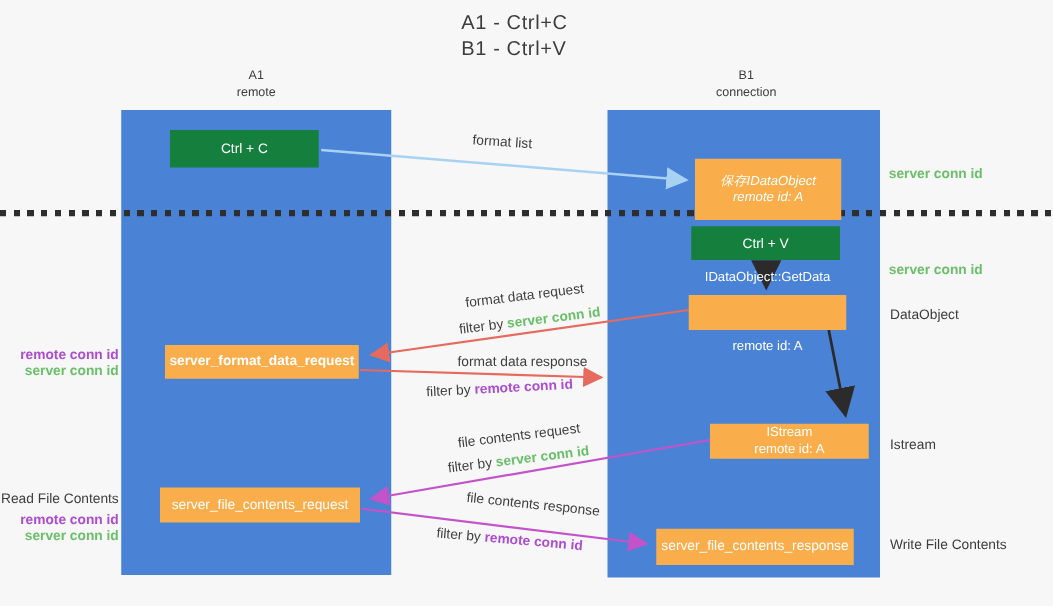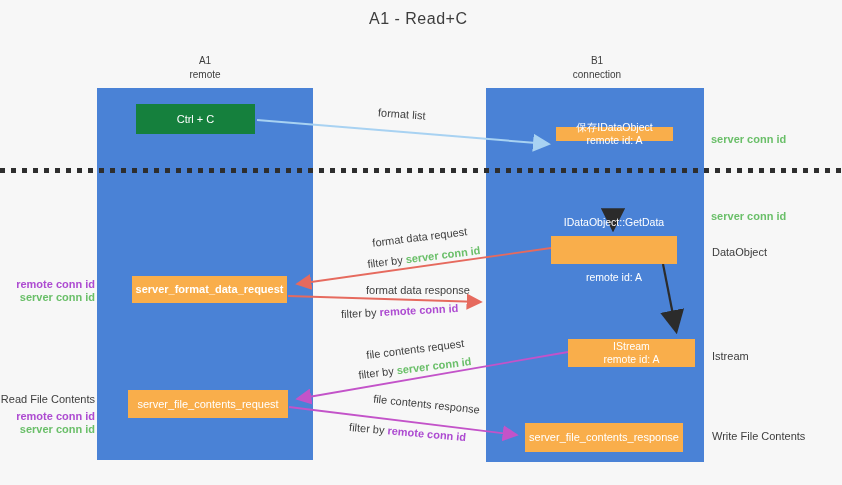--- a/index.html
+++ b/index.html
@@ -29,21 +29,22 @@
   .green-t{color:#6abf69;font-weight:700;}
   .purple-t{color:#ad4bd1;font-weight:700;}
   .left-stack{position:absolute;left:0;width:95px;text-align:right;z-index:7;font-size:11px;line-height:13px;white-space:nowrap;}
 </style>
 </head>
 <body>
 
 <div class="canvas">
 
   <div class="title">
-    <div>A1 - Read+C</div>
+    <div>A1 - Ctrl+C</div>
+    <div>B1 - Ctrl+V</div>
   </div>
 
   <div class="col-header a">
     <div>A1</div>
     <div>remote</div>
   </div>
   <div class="col-header b">
     <div>B1</div>
     <div>connection</div>
   </div>
@@ -73,23 +74,26 @@
     <line x1="663" y1="264" x2="676" y2="330" stroke="#2b2b2b" stroke-width="2.2" marker-end="url(#m-black)"></line>
     <line x1="551" y1="248" x2="297" y2="284" stroke="#e66a5e" stroke-width="1.8" marker-end="url(#m-salmon)"></line>
     <line x1="288" y1="296" x2="481" y2="302" stroke="#e66a5e" stroke-width="1.8" marker-end="url(#m-salmon)"></line>
     <line x1="568" y1="352" x2="297" y2="399" stroke="#c353c9" stroke-width="1.8" marker-end="url(#m-magenta)"></line>
     <line x1="289" y1="407" x2="517" y2="435" stroke="#c353c9" stroke-width="1.8" marker-end="url(#m-magenta)"></line>
   </svg>
 
   <div class="node green" style="left:136px;top:104px;width:119px;height:30px;">
     <span>Ctrl + C</span>
   </div>
-  <div class="node orange" style="left:556px;top:127px;width:117px;height:14px;">
+  <div class="node orange" style="left:556px;top:127px;width:117px;height:49px;font-style:italic;">
     <span>保存IDataObject</span>
     <span>remote id: A</span>
+  </div>
+  <div class="node green" style="left:553px;top:181px;width:119px;height:27px;">
+    <span>Ctrl + V</span>
   </div>
   <div class="node orange" style="left:551px;top:236px;width:126px;height:28px;gap:42px;">
     <span>IDataObject::GetData</span>
     <span>remote id: A</span>
   </div>
   <div class="node orange" style="left:132px;top:276px;width:155px;height:27px;font-size:11px;font-weight:bold;">
     <span>server_format_data_request</span>
   </div>
   <div class="node orange" style="left:568px;top:339px;width:127px;height:28px;">
     <span>IStream</span>

